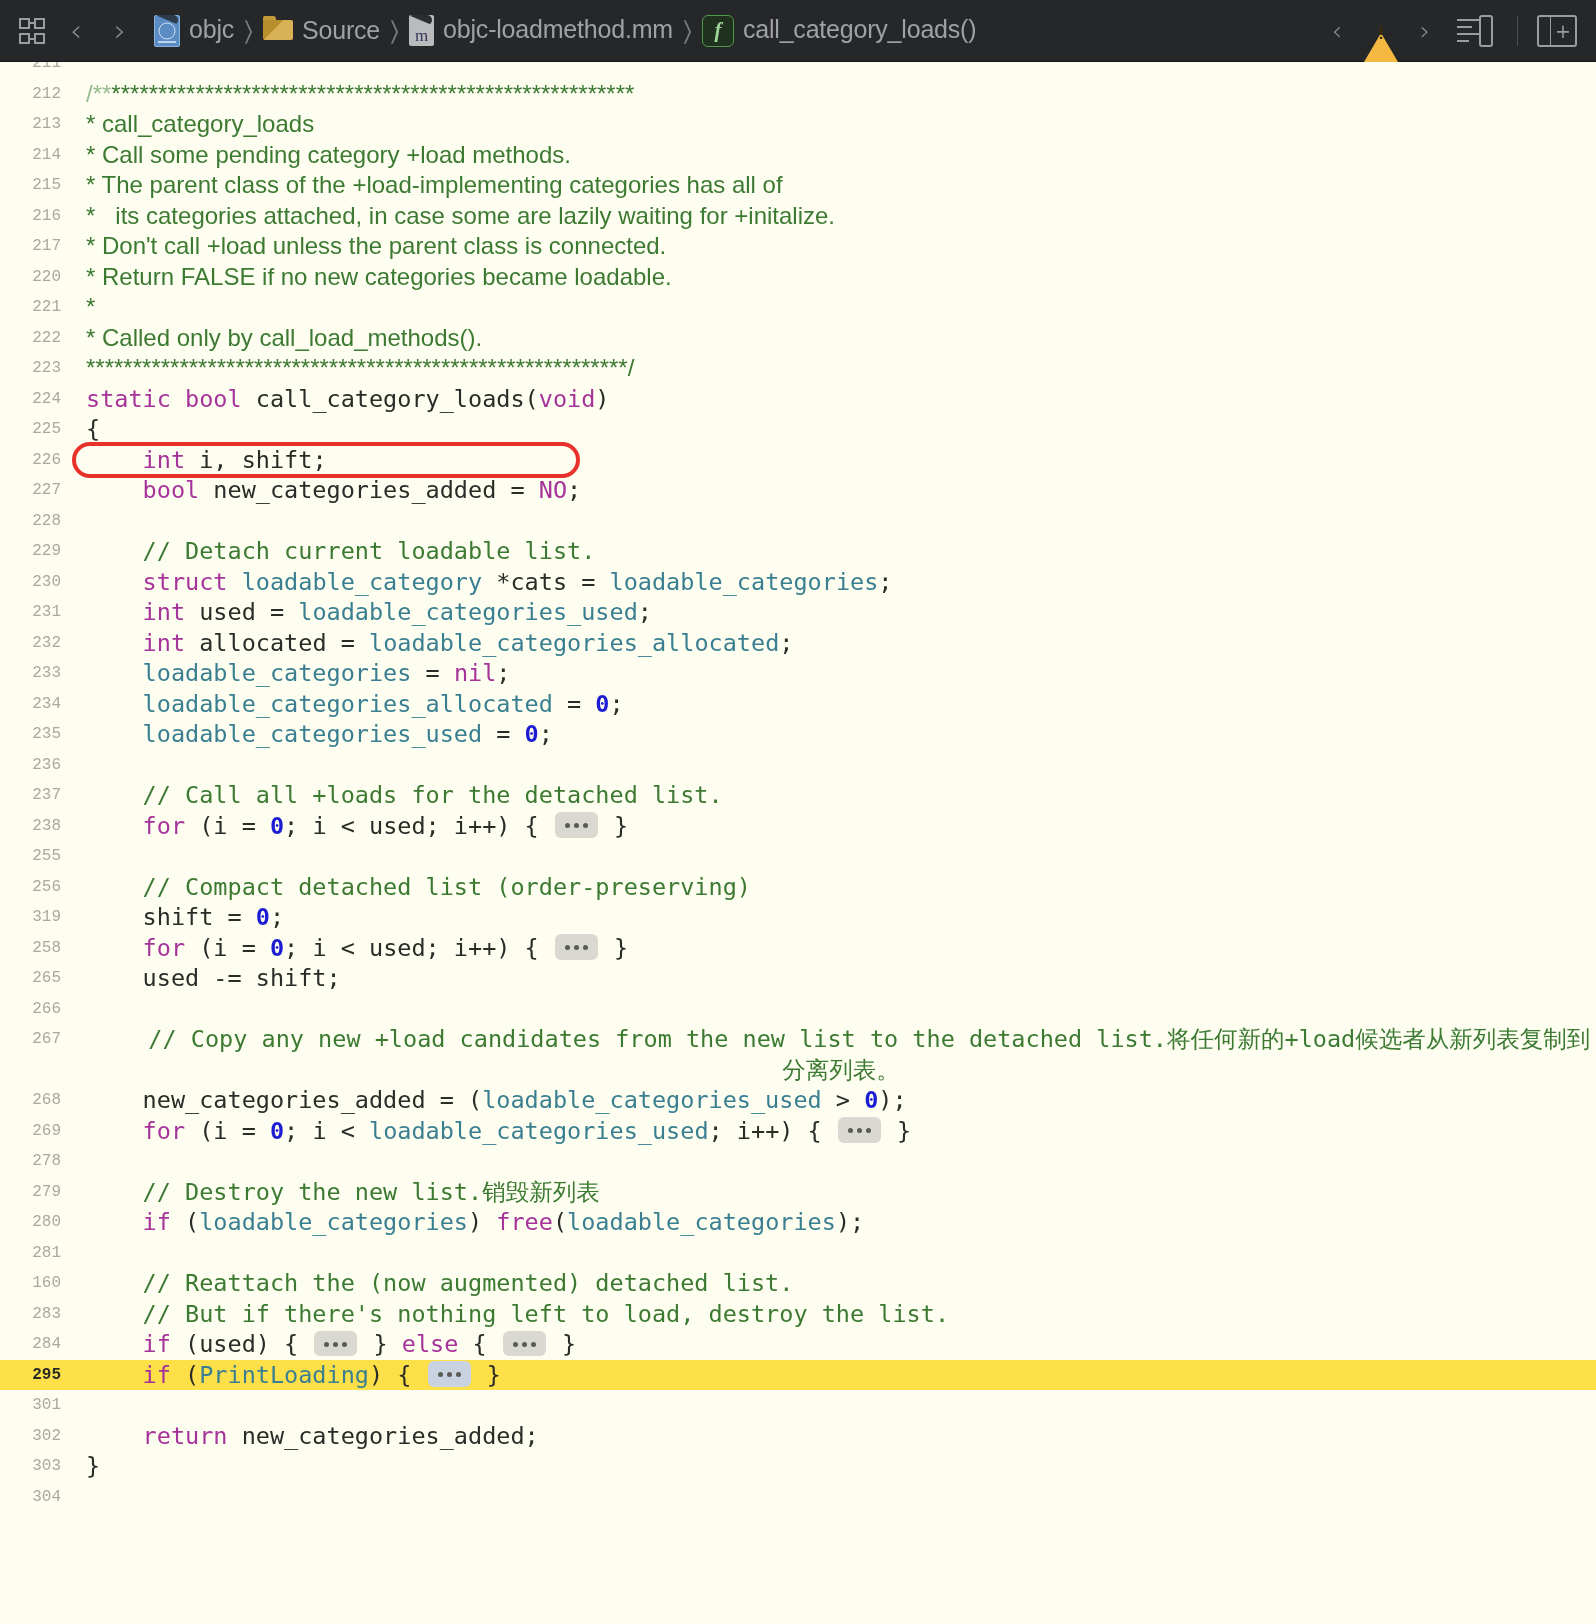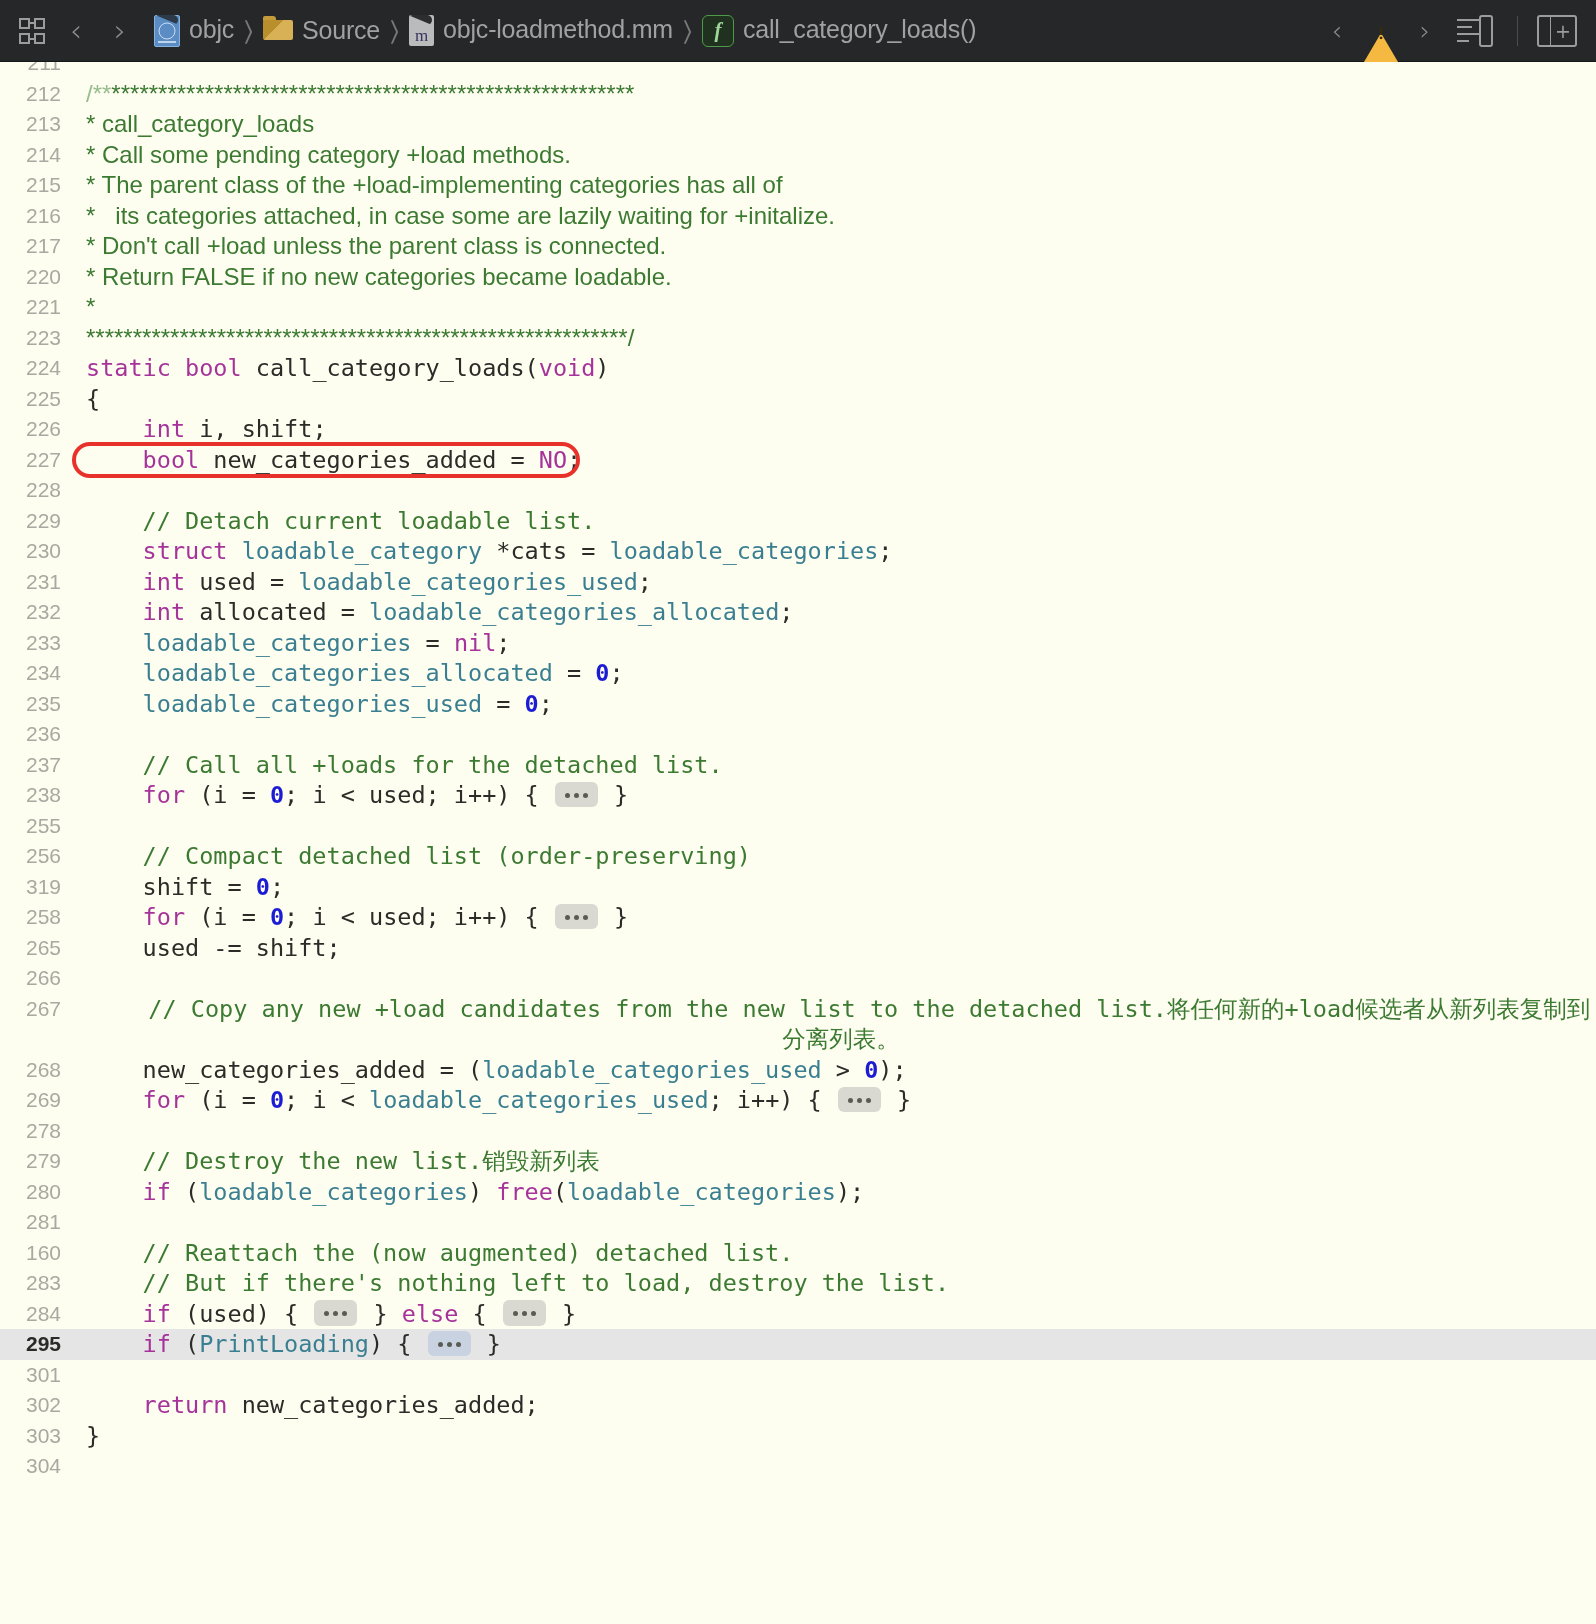--- a/index.html
+++ b/index.html
@@ -145,26 +145,26 @@
   
   .editor{
     position:relative;width:1596px;height:1562px;
     background:#fdfdf0;overflow:hidden;
   }
   .code-scroll{position:relative;width:100%;height:100%;}
   .row{
     position:relative;display:flex;align-items:flex-start;
     min-height:30.5px;
   }
-  .row.hl{background:#e5e5e5;}
+  .row.hl{background:#fde047;}
   .gutter{
     flex:0 0 auto;width:73px;text-align:right;
     padding-right:12px;box-sizing:border-box;
-    color:#a9a9a1;font-size:21px;line-height:30.5px;
-    font-family:Liberation Sans, sans-serif;
+    color:#a9a9a1;font-size:16px;line-height:30.5px;
+    font-family:Liberation Mono, monospace;
     user-select:none;
   }
   .gutter.cur{color:#2a2a26;font-weight:bold;}
   .codecell{
     flex:1 1 auto;padding-left:13px;box-sizing:border-box;
     font-family:"DejaVu Sans Mono", monospace;
     font-size:23.5px;line-height:30.5px;
     color:#2b2b28;white-space:pre;
   }
   .codecell.wrap{white-space:pre-wrap;text-align:center;}
@@ -337,20 +337,24 @@
       </div>
       <div class="row">
         <span class="gutter">220</span>
         <span class="codecell doc"><span class="cmt">* Return FALSE if no new categories became loadable.</span></span>
       </div>
       <div class="row">
         <span class="gutter">221</span>
         <span class="codecell doc"><span class="cmt">*</span></span>
       </div>
       <div class="row">
+        <span class="gutter">222</span>
+        <span class="codecell doc"><span class="cmt">* Called only by call_load_methods().</span></span>
+      </div>
+      <div class="row">
         <span class="gutter">223</span>
         <span class="codecell doc"><span class="cmt">**********************************************************/</span></span>
       </div>
       <div class="row">
         <span class="gutter">224</span>
         <span class="codecell"><span class="kw">static</span> <span class="kw">bool</span> call_category_loads(<span class="kw">void</span>)</span>
       </div>
       <div class="row">
         <span class="gutter">225</span>
         <span class="codecell">{</span>

